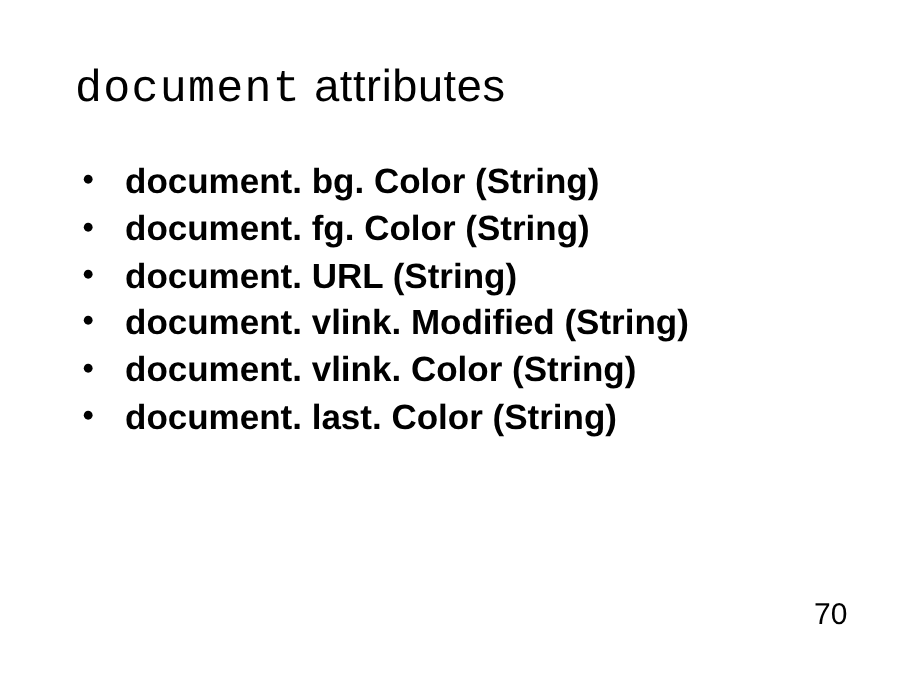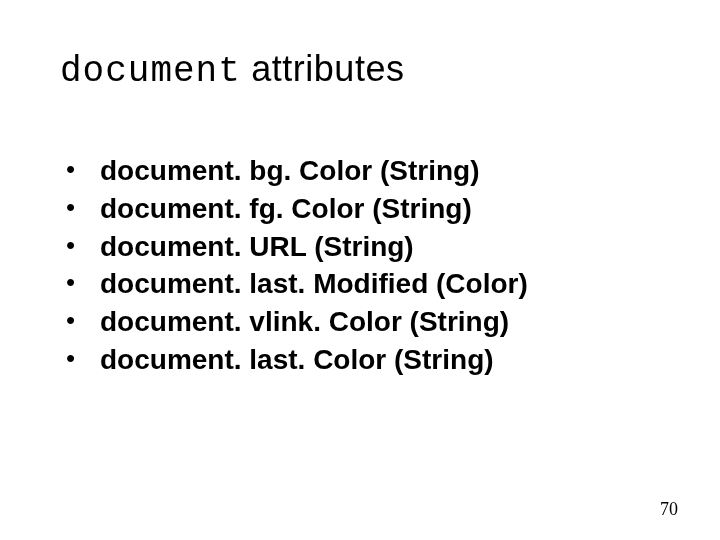--- a/index.html
+++ b/index.html
@@ -13,21 +13,21 @@
     }
     .slide {
       position: relative;
       width: 720px;
       height: 540px;
       padding: 48px 60px 0 60px;
     }
     .title {
       font-size: 36px;
       font-weight: 400;
-      margin-bottom: 60px;
+      margin-bottom: 34px;
       letter-spacing: 0.5px;
     }
     .title .mono {
       font-family: "Courier New", Courier, monospace;
       letter-spacing: 1px;
     }
     .list {
       list-style: none;
       padding-left: 6px;
     }
@@ -41,23 +41,22 @@
       display: inline-block;
       width: 34px;
       flex: 0 0 34px;
       font-size: 26px;
       text-align: left;
     }
     .item-text { flex: 1; font-weight: bold; }
     .page-num {
       position: absolute;
       right: 42px;
-      bottom: 20px;
-      font-size: 18px;
-      font-family: Liberation Serif, serif;
+      bottom: 34px;
+      font-size: 24px;
     }
   </style>
 </head>
 <body>
 
 <div class="slide">
   <h1 class="title">
     <span class="mono">document</span><span> attributes</span>
   </h1>
   <ul class="list">
@@ -68,21 +67,21 @@
     <li>
       <span class="bullet">•</span>
       <span class="item-text">document. fg. Color (String)</span>
     </li>
     <li>
       <span class="bullet">•</span>
       <span class="item-text">document. URL (String)</span>
     </li>
     <li>
       <span class="bullet">•</span>
-      <span class="item-text">document. last. Modified (Color)</span>
+      <span class="item-text">document. vlink. Modified (String)</span>
     </li>
     <li>
       <span class="bullet">•</span>
       <span class="item-text">document. vlink. Color (String)</span>
     </li>
     <li>
       <span class="bullet">•</span>
       <span class="item-text">document. last. Color (String)</span>
     </li>
   </ul>

